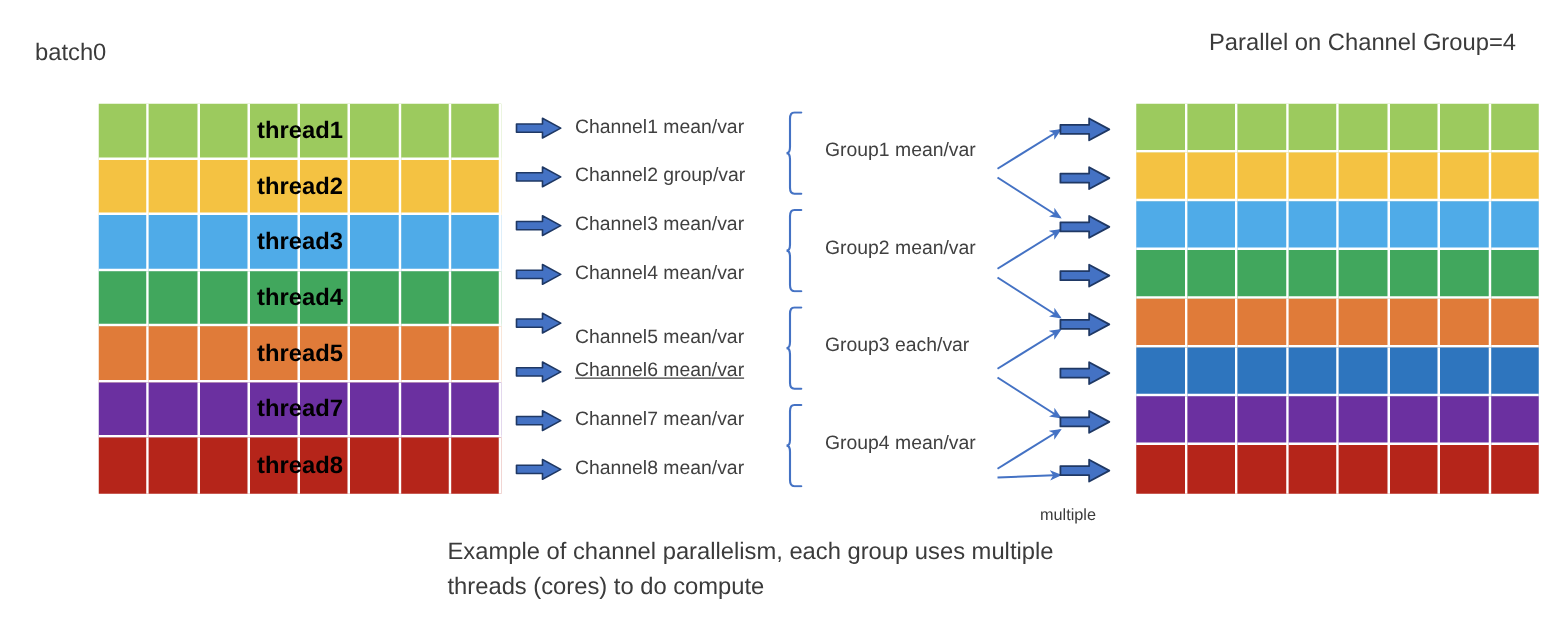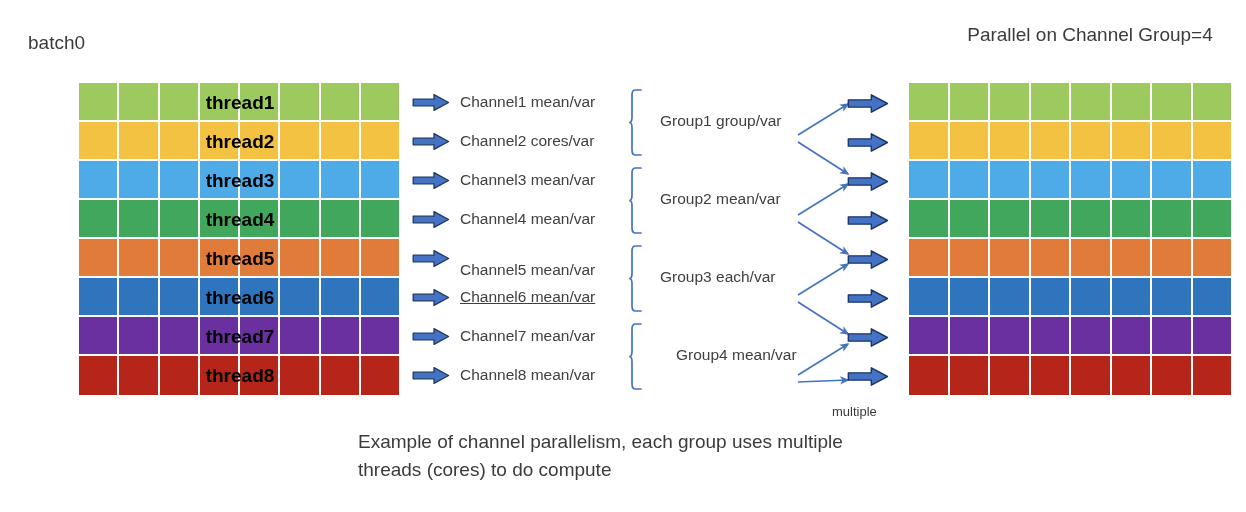--- a/index.html
+++ b/index.html
@@ -199,31 +199,20 @@
         <div class="cell" style="background: rgb(224, 123, 57);"></div>
         <div class="cell" style="background: rgb(224, 123, 57);"></div>
         <div class="cell" style="background: rgb(224, 123, 57);"></div>
         <div class="cell" style="background: rgb(224, 123, 57);"></div>
         <div class="cell" style="background: rgb(224, 123, 57);"></div>
         <div class="cell" style="background: rgb(224, 123, 57);"></div>
         <div class="cell" style="background: rgb(224, 123, 57);"></div>
         <div class="row-label">thread5</div>
       </div>
       <div class="grid-row">
-        <div class="cell" style="background: rgb(46, 117, 190);"></div>
-        <div class="cell" style="background: rgb(46, 117, 190);"></div>
-        <div class="cell" style="background: rgb(46, 117, 190);"></div>
-        <div class="cell" style="background: rgb(46, 117, 190);"></div>
-        <div class="cell" style="background: rgb(46, 117, 190);"></div>
-        <div class="cell" style="background: rgb(46, 117, 190);"></div>
-        <div class="cell" style="background: rgb(46, 117, 190);"></div>
-        <div class="cell" style="background: rgb(46, 117, 190);"></div>
-        <div class="row-label">thread6</div>
-      </div>
-      <div class="grid-row">
         <div class="cell" style="background: rgb(107, 48, 160);"></div>
         <div class="cell" style="background: rgb(107, 48, 160);"></div>
         <div class="cell" style="background: rgb(107, 48, 160);"></div>
         <div class="cell" style="background: rgb(107, 48, 160);"></div>
         <div class="cell" style="background: rgb(107, 48, 160);"></div>
         <div class="cell" style="background: rgb(107, 48, 160);"></div>
         <div class="cell" style="background: rgb(107, 48, 160);"></div>
         <div class="cell" style="background: rgb(107, 48, 160);"></div>
         <div class="row-label">thread7</div>
       </div>
@@ -245,21 +234,21 @@
         <svg viewBox="0 0 38 19" xmlns="http://www.w3.org/2000/svg">
           <path d="M1.2,6.2 L22,6.2 L22,1.6 L36.6,9.5 L22,17.4 L22,12.8 L1.2,12.8 Z" fill="#4472C4" stroke="#1F3864" stroke-width="1.3" stroke-linejoin="round"></path>
         </svg>
       </div>
       <div class="channel-text" style="left: 460px; top: 92.5px;">Channel1 mean/var</div>
       <div class="block-arrow" style="left: 412px; top: 131.5px;">
         <svg viewBox="0 0 38 19" xmlns="http://www.w3.org/2000/svg">
           <path d="M1.2,6.2 L22,6.2 L22,1.6 L36.6,9.5 L22,17.4 L22,12.8 L1.2,12.8 Z" fill="#4472C4" stroke="#1F3864" stroke-width="1.3" stroke-linejoin="round"></path>
         </svg>
       </div>
-      <div class="channel-text" style="left: 460px; top: 131.5px;">Channel2 cores/var</div>
+      <div class="channel-text" style="left: 460px; top: 131.5px;">Channel2 group/var</div>
       <div class="block-arrow" style="left: 412px; top: 170.5px;">
         <svg viewBox="0 0 38 19" xmlns="http://www.w3.org/2000/svg">
           <path d="M1.2,6.2 L22,6.2 L22,1.6 L36.6,9.5 L22,17.4 L22,12.8 L1.2,12.8 Z" fill="#4472C4" stroke="#1F3864" stroke-width="1.3" stroke-linejoin="round"></path>
         </svg>
       </div>
       <div class="channel-text" style="left: 460px; top: 170.5px;">Channel3 mean/var</div>
       <div class="block-arrow" style="left: 412px; top: 209.5px;">
         <svg viewBox="0 0 38 19" xmlns="http://www.w3.org/2000/svg">
           <path d="M1.2,6.2 L22,6.2 L22,1.6 L36.6,9.5 L22,17.4 L22,12.8 L1.2,12.8 Z" fill="#4472C4" stroke="#1F3864" stroke-width="1.3" stroke-linejoin="round"></path>
         </svg>
@@ -308,24 +297,24 @@
         </svg>
       </div>
       <div class="brace" style="left: 628px; top: 322.5px; height: 67px;">
         <svg viewBox="0 0 16 67" xmlns="http://www.w3.org/2000/svg">
           <path d="M13,1 L7.5,1 Q4,1 4,6 L4,28.5 Q4,33.5 1.2,33.5 Q4,33.5 4,38.5 L4,61 Q4,66 7.5,66 L13,66" fill="none" stroke="#4472C4" stroke-width="1.7" stroke-linecap="round"></path>
         </svg>
       </div>
     </div>
 
   <div id="group-column">
-      <div class="group-text" style="left: 660px; top: 112px;">Group1 group/var</div>
+      <div class="group-text" style="left: 660px; top: 112px;">Group1 mean/var</div>
       <div class="group-text" style="left: 660px; top: 190px;">Group2 mean/var</div>
       <div class="group-text" style="left: 660px; top: 268px;">Group3 each/var</div>
-      <div class="group-text" style="left: 676px; top: 346px;">Group4 mean/var</div>
+      <div class="group-text" style="left: 660px; top: 346px;">Group4 mean/var</div>
     </div>
 
   <div class="thin-arrows">
     <svg viewBox="0 0 170 320" xmlns="http://www.w3.org/2000/svg">
       <defs>
         <marker id="tip" markerWidth="6" markerHeight="6" refX="5" refY="3" orient="auto" markerUnits="strokeWidth">
           <path d="M0,0.4 L6,3 L0,5.6 L1.6,3 Z" fill="#4472C4"></path>
         </marker>
       </defs>
       <g stroke="#4472C4" stroke-width="1.6" fill="none" marker-end="url(#tip)">

